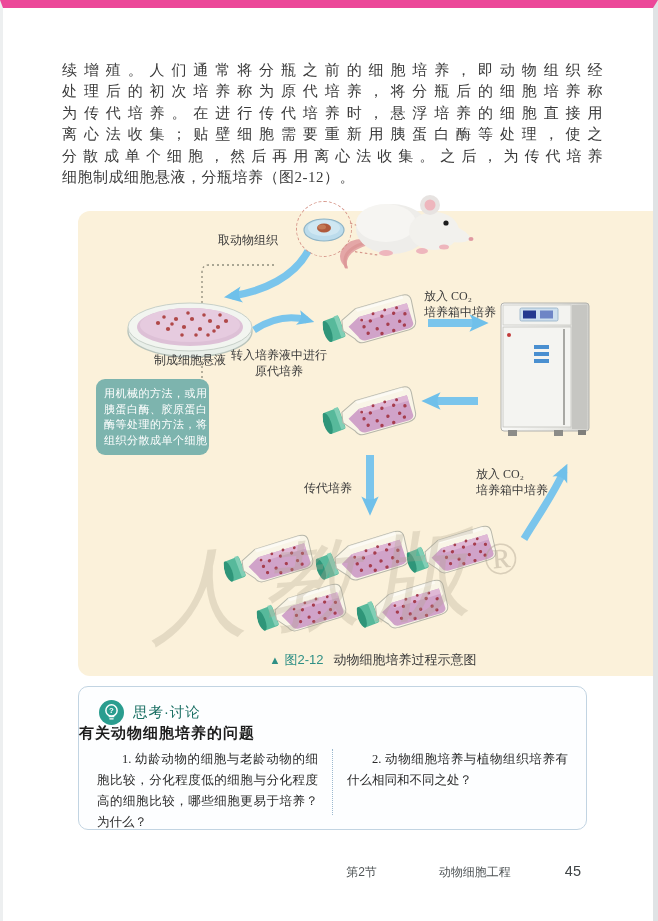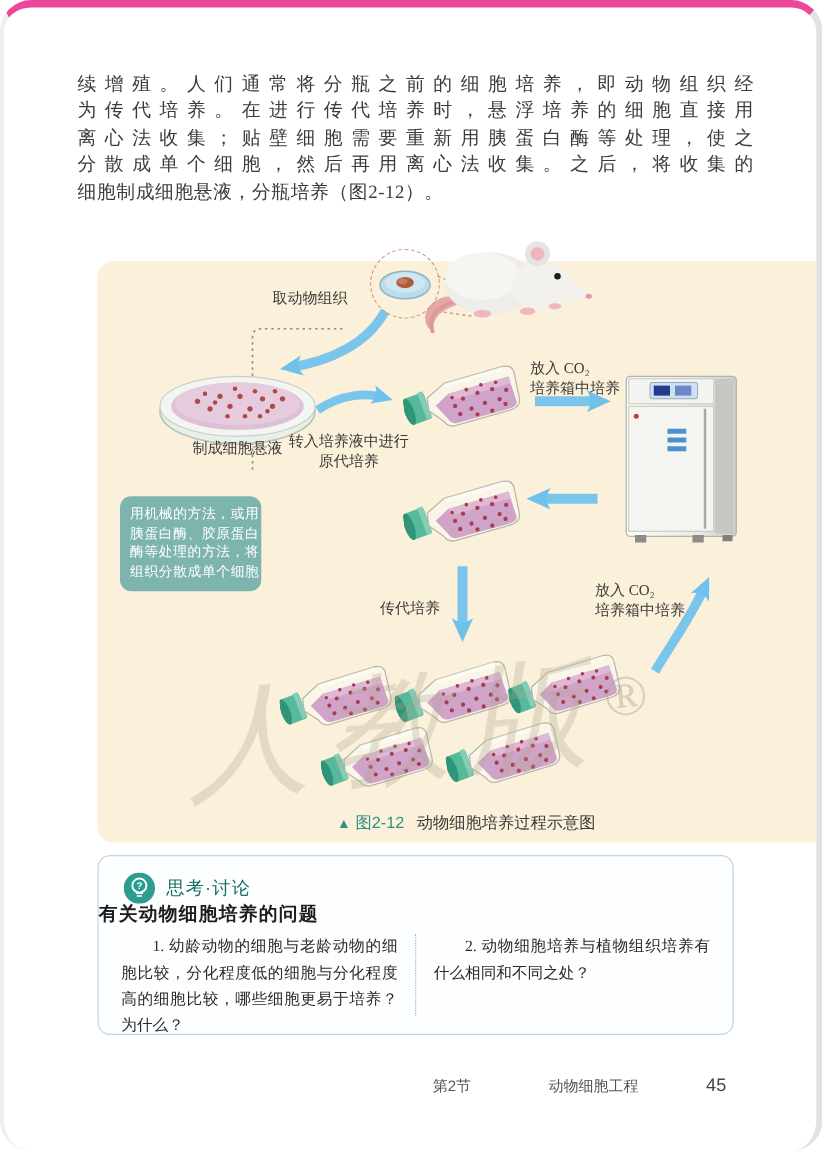--- a/index.html
+++ b/index.html
@@ -1,21 +1,21 @@
 <!DOCTYPE html>
 <html><head>
 <meta charset="utf-8">
 <style>
   * { margin:0; padding:0; box-sizing:border-box; }
   html,body { background:#ffffff; }
   .page {
     position:relative; width:658px; height:921px; margin:0 auto;
     background:#ffffff; overflow:hidden;
-    border-top:6px solid #ec4899; border-right:5px solid #e0e3e5; border-left:3px solid #edeff0;
-    font-family:"Liberation Serif","DejaVu Serif",serif; color:#333;border-radius:25px;
+    border-top:8px solid #ec4899; border-right:5px solid #e0e3e5; border-left:3px solid #edeff0;
+    font-family:"Liberation Serif","DejaVu Serif",serif; color:#333;
   }
   
   .intro { position:absolute; left:59px; top:52px; width:541px; font-size:15px; color:#3b3b3b; }
   .intro-line { line-height:21.4px; text-align:justify; text-align-last:justify; text-justify:inter-character; letter-spacing:0.5px; }
   .intro-line.last { text-align-last:left; }
   
   .figure-panel {
     position:absolute; left:75px; top:203px; width:590px; height:465px;
     background:#fbf1da; border-radius:12px;
   }
@@ -23,21 +23,21 @@
   .fig-label { position:absolute; font-size:12px; color:#3a3a3a; z-index:4; line-height:16px; }
   .fig-label.center { text-align:center; }
   .mouse-wrap { position:absolute; left:256px; top:-24px; width:142px; height:84px; z-index:3; }
   .zoom-circle {
     position:absolute; left:218px; top:-10px; width:56px; height:56px; z-index:4;
     border:1.6px dashed #d6968a; border-radius:50%;
     display:flex; align-items:center; justify-content:center;
   }
   .callout-box {
     position:absolute; left:18px; top:168px; width:113px; z-index:4;
-    background:#7db4ae; border-radius:9px; padding:7px 8px;margin-top:20px;
+    background:#7db4ae; border-radius:9px; padding:7px 8px;
   }
   .callout-line { color:#ffffff; font-size:11px; line-height:15.5px; letter-spacing:0.5px; white-space:nowrap; }
   .petri-wrap { position:absolute; left:46px; top:86px; width:132px; height:64px; z-index:3; }
   .flask { position:absolute; z-index:3; }
   .incubator-wrap { position:absolute; left:420px; top:88px; width:96px; height:140px; z-index:3; }
   .watermark {
     position:absolute; left:70px; top:305px; width:430px; z-index:5; pointer-events:none;
     font-size:98px; color:rgba(176,165,144,0.30); letter-spacing:14px;
     transform:rotate(-5deg); font-style:italic; white-space:nowrap;
   }
@@ -114,23 +114,24 @@
             <circle cx="74" cy="25" r="1.7"></circle>
             <circle cx="46" cy="34" r="1.7"></circle>
         </g>
         <path d="M40 20 L96 10 L97 14 L42 24 Z" fill="#ffffff" fill-opacity="0.5"></path>
       </symbol>
     </defs>
   </svg>
 
   <div class="intro">
     <div class="intro-line">续增殖。人们通常将分瓶之前的细胞培养，即动物组织经</div>
+    <div class="intro-line">处理后的初次培养称为原代培养，将分瓶后的细胞培养称</div>
     <div class="intro-line">为传代培养。在进行传代培养时，悬浮培养的细胞直接用</div>
     <div class="intro-line">离心法收集；贴壁细胞需要重新用胰蛋白酶等处理，使之</div>
-    <div class="intro-line">分散成单个细胞，然后再用离心法收集。之后，将收集的</div>
+    <div class="intro-line">分散成单个细胞，然后再用离心法收集。之后，为传代培养</div>
     <div class="intro-line last">细胞制成细胞悬液，分瓶培养（图2-12）。</div>
   </div>
 
   <div class="figure-panel">
 
     <svg class="arrows-layer">
       <path d="M196,54 L131,54 Q124,54 124,61 L124,167" fill="none" stroke="#8f8d7c" stroke-width="1.3" stroke-dasharray="2,3"></path>
       <path d="M230,40 C216,66 186,80 154,85" fill="none" stroke="#7ac5ec" stroke-width="7.5" marker-end="url(#ah)"></path>
       <path d="M176,119 C196,106 215,105 229,109" fill="none" stroke="#7ac5ec" stroke-width="7" marker-end="url(#ah)"></path>
       <path d="M350,112 L402,112" fill="none" stroke="#7ac5ec" stroke-width="8" marker-end="url(#ah)"></path>

